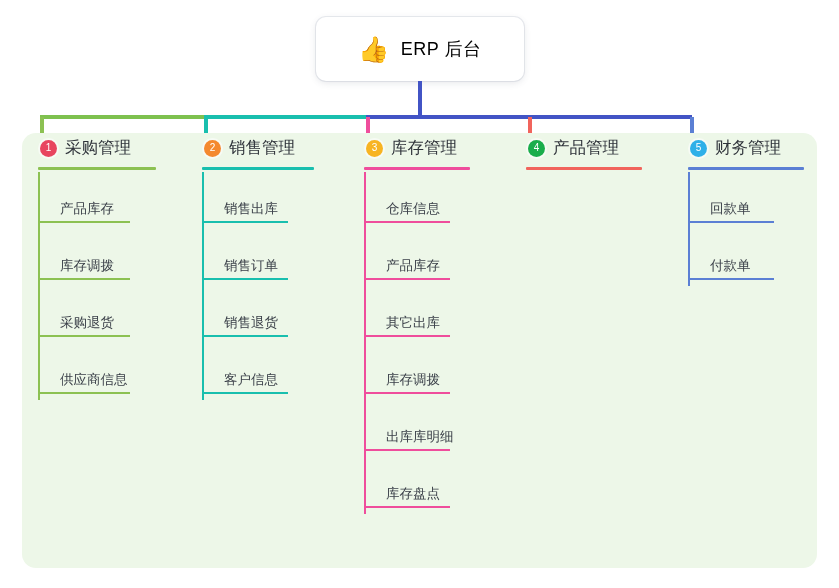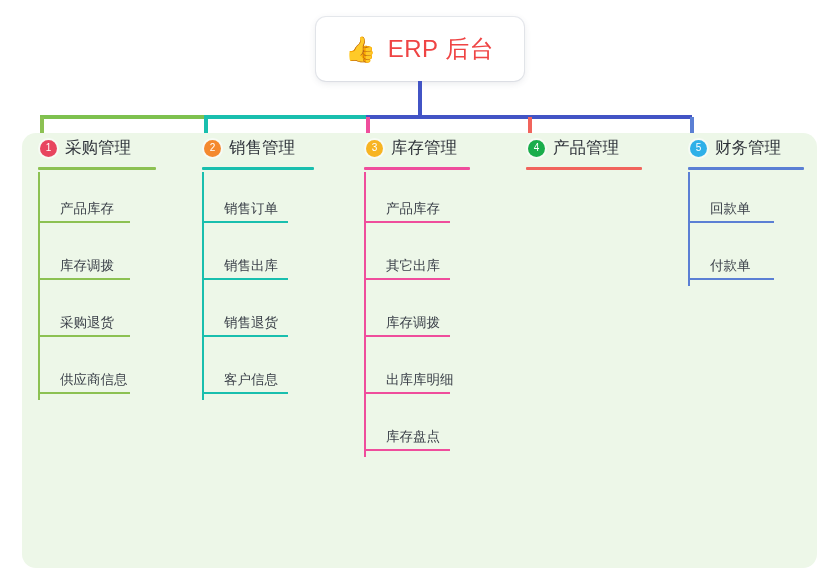--- a/index.html
+++ b/index.html
@@ -14,21 +14,21 @@
 
   
   #root-card{
     position:absolute;left:316px;top:17px;width:208px;height:64px;
     background:#ffffff;border-radius:10px;
     box-shadow:0 2px 7px rgba(60,70,90,.13), 0 0 0 1px rgba(210,215,225,.45);
     display:flex;align-items:center;justify-content:center;gap:11px;
   }
   #root-card .thumb{font-size:25px;line-height:1;display:block;}
   #root-card .rtitle{
-    font-size:24px;color:#ef4444;letter-spacing:.5px;white-space:nowrap;text-align:center;
+    font-size:18px;color:#000000;letter-spacing:.5px;white-space:nowrap;text-align:center;
   }
 
   
   .trunk{position:absolute;left:418px;top:81px;width:4px;height:36px;background:#4254c5;}
   .bus{position:absolute;height:4px;top:115px;}
   .stub{position:absolute;width:4px;top:117px;height:25px;}
 
   
   #panel{
     position:absolute;left:22px;top:133px;width:795px;height:435px;
@@ -114,26 +114,26 @@
         </div>
         <div class="col" style="left: 180px;">
           <div class="col-head">
             <span class="badge" style="background: rgb(244, 137, 47);">2</span>
             <span class="head-label">销售管理</span>
           </div>
           <div class="head-rule" style="background: rgb(25, 191, 174); width: 112px;"></div>
           <div class="leaves">
             <div class="leaf">
               <div class="spine" style="background: rgb(25, 191, 174);"></div>
+              <div class="ltext">销售出库</div>
+              <div class="lrule" style="background: rgb(25, 191, 174); width: 86px;"></div>
+            </div>
+            <div class="leaf">
+              <div class="spine" style="background: rgb(25, 191, 174);"></div>
               <div class="ltext">销售订单</div>
-              <div class="lrule" style="background: rgb(25, 191, 174); width: 86px;"></div>
-            </div>
-            <div class="leaf">
-              <div class="spine" style="background: rgb(25, 191, 174);"></div>
-              <div class="ltext">销售出库</div>
               <div class="lrule" style="background: rgb(25, 191, 174); width: 86px;"></div>
             </div>
             <div class="leaf">
               <div class="spine" style="background: rgb(25, 191, 174);"></div>
               <div class="ltext">销售退货</div>
               <div class="lrule" style="background: rgb(25, 191, 174); width: 86px;"></div>
             </div>
             <div class="leaf">
               <div class="spine" style="background: rgb(25, 191, 174);"></div>
               <div class="ltext">客户信息</div>
@@ -141,20 +141,25 @@
             </div>
           </div>
         </div>
         <div class="col" style="left: 342px;">
           <div class="col-head">
             <span class="badge" style="background: rgb(247, 180, 34);">3</span>
             <span class="head-label">库存管理</span>
           </div>
           <div class="head-rule" style="background: rgb(239, 77, 156); width: 106px;"></div>
           <div class="leaves">
+            <div class="leaf">
+              <div class="spine" style="background: rgb(239, 77, 156);"></div>
+              <div class="ltext">仓库信息</div>
+              <div class="lrule" style="background: rgb(239, 77, 156); width: 86px;"></div>
+            </div>
             <div class="leaf">
               <div class="spine" style="background: rgb(239, 77, 156);"></div>
               <div class="ltext">产品库存</div>
               <div class="lrule" style="background: rgb(239, 77, 156); width: 86px;"></div>
             </div>
             <div class="leaf">
               <div class="spine" style="background: rgb(239, 77, 156);"></div>
               <div class="ltext">其它出库</div>
               <div class="lrule" style="background: rgb(239, 77, 156); width: 86px;"></div>
             </div>

